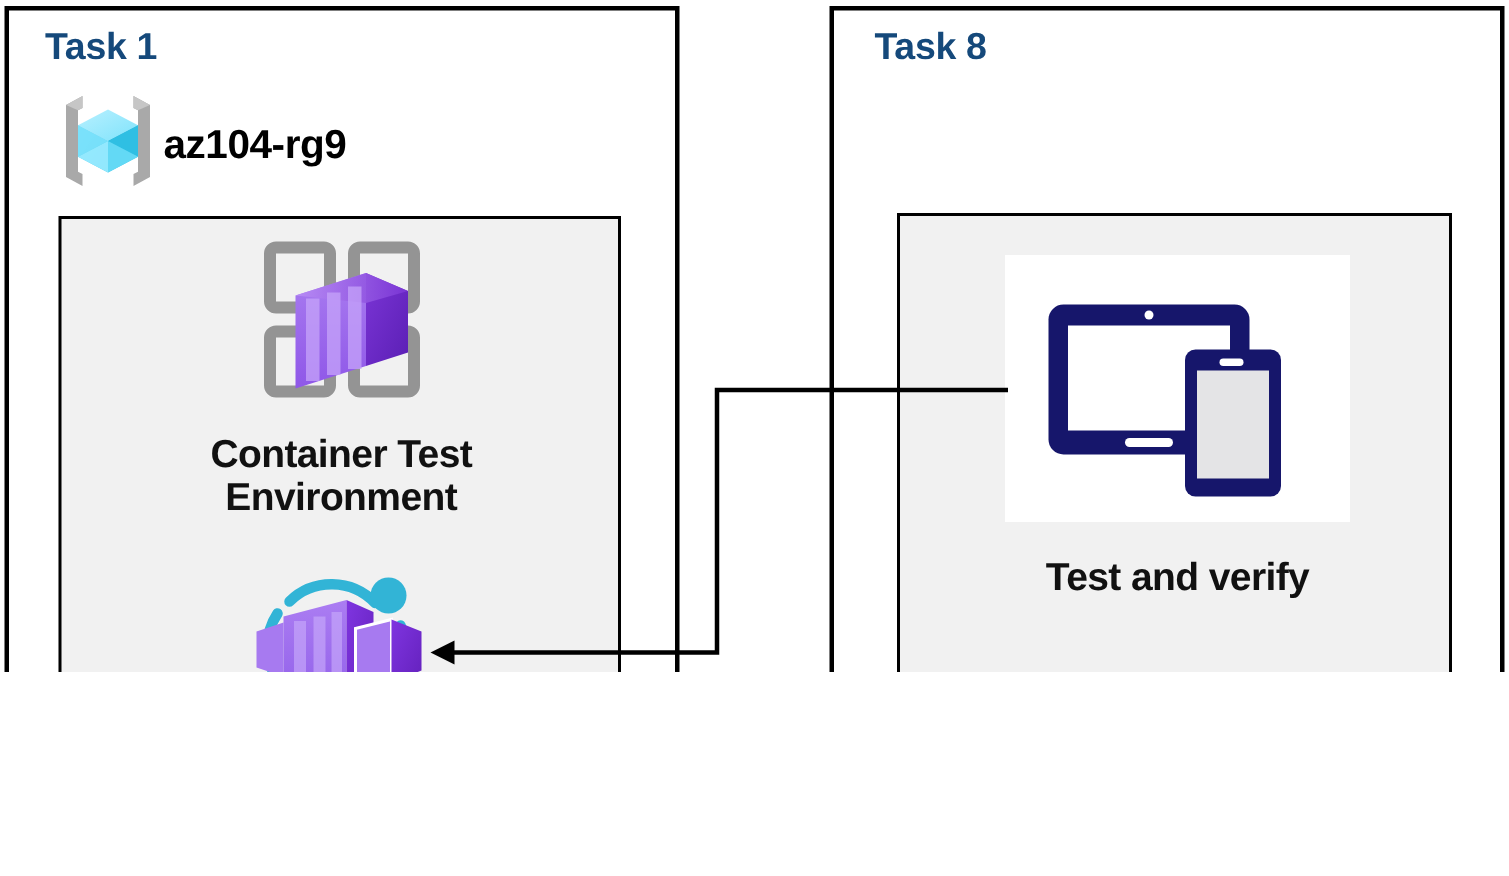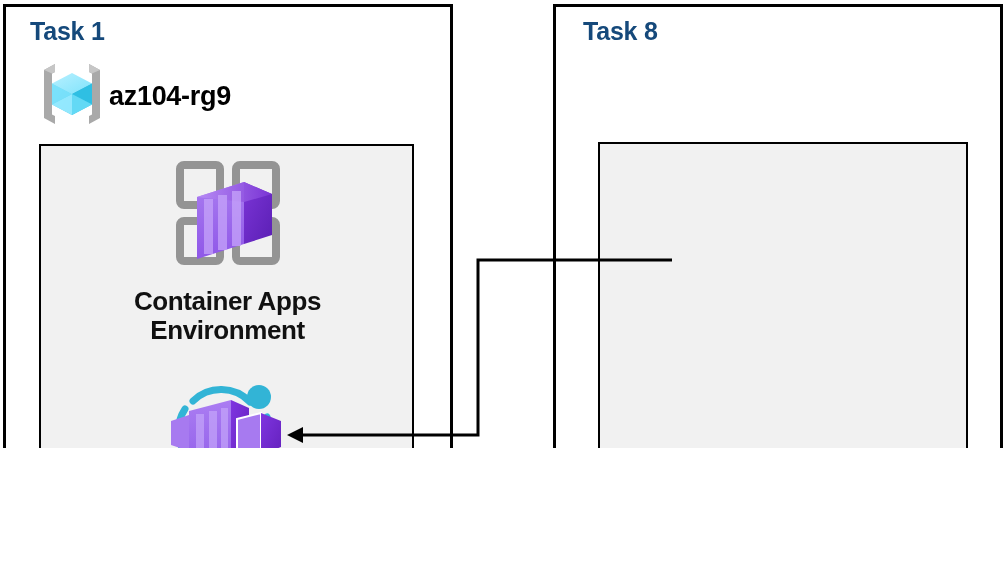--- a/index.html
+++ b/index.html
@@ -171,21 +171,21 @@
         <path d="M31 42 L78 27 L78 89 L31 104 Z" fill="url(#caeFront)"></path>
         <path d="M78 27 L106 39 L106 80 L78 89 Z" fill="url(#caeSide)"></path>
         <path d="M31 42 L78 27 L106 39 L78 47 Z" fill="url(#caeTop)" opacity="0.9"></path>
         <g fill="#c6a4fa" opacity="0.75">
           <rect x="38" y="44" width="9" height="55"></rect>
           <rect x="52" y="40" width="9" height="55"></rect>
           <rect x="66" y="36" width="9" height="55"></rect>
         </g>
       </svg>
     </span>
-    <span class="node-label" style="margin-top:6px;">Container Apps
+    <span class="node-label" style="margin-top:6px;">Container Test
 Environment</span>
   </div>
 
   <div class="node" id="node-capp">
     <span>
       <svg width="130" height="112" viewBox="0 0 130 112" aria-hidden="true">
         <defs>
           <linearGradient id="caFront" x1="0" y1="0" x2="0" y2="1">
             <stop offset="0" stop-color="#ab7df2"></stop>
               <stop offset="1" stop-color="#9260ea"></stop>
@@ -219,19 +219,37 @@
       </svg>
     </span>
   </div>
 
   <div class="panel" id="panel-task2"></div>
 
   <div class="panel-title" id="title-task2">Task 8</div>
 
   <div class="group-box" id="group-task2"></div>
 
+  <div class="node" id="node-testverify">
+    <div class="icon-plate" id="tv-plate">
+      <span>
+        <svg width="196" height="152" viewBox="0 0 196 152" aria-hidden="true">
+
+          <rect x="12" y="22" width="134" height="100" rx="10" fill="#16166b"></rect>
+          <rect x="25" y="36" width="108" height="70" fill="#ffffff"></rect>
+          <circle cx="79" cy="29" r="3" fill="#ffffff"></circle>
+          <rect x="63" y="111" width="32" height="6" rx="3" fill="#ffffff"></rect>
+
+          <rect x="103" y="52" width="64" height="98" rx="7" fill="#16166b"></rect>
+          <rect x="111" y="66" width="48" height="72" fill="#e4e4e6"></rect>
+          <rect x="126" y="58" width="16" height="5" rx="2.5" fill="#ffffff"></rect>
+        </svg>
+      </span>
+    </div>
+    <span class="node-label" id="tv-label">Test and verify</span>
+  </div>
 
   <svg id="connector">
     <polyline points="672,260 478,260 478,435 296,435" fill="none" stroke="#000000" stroke-width="3"></polyline>
     <polygon points="287,435 303,427 303,443" fill="#000000"></polygon>
   </svg>
 
 </div>
 
 </body></html>

